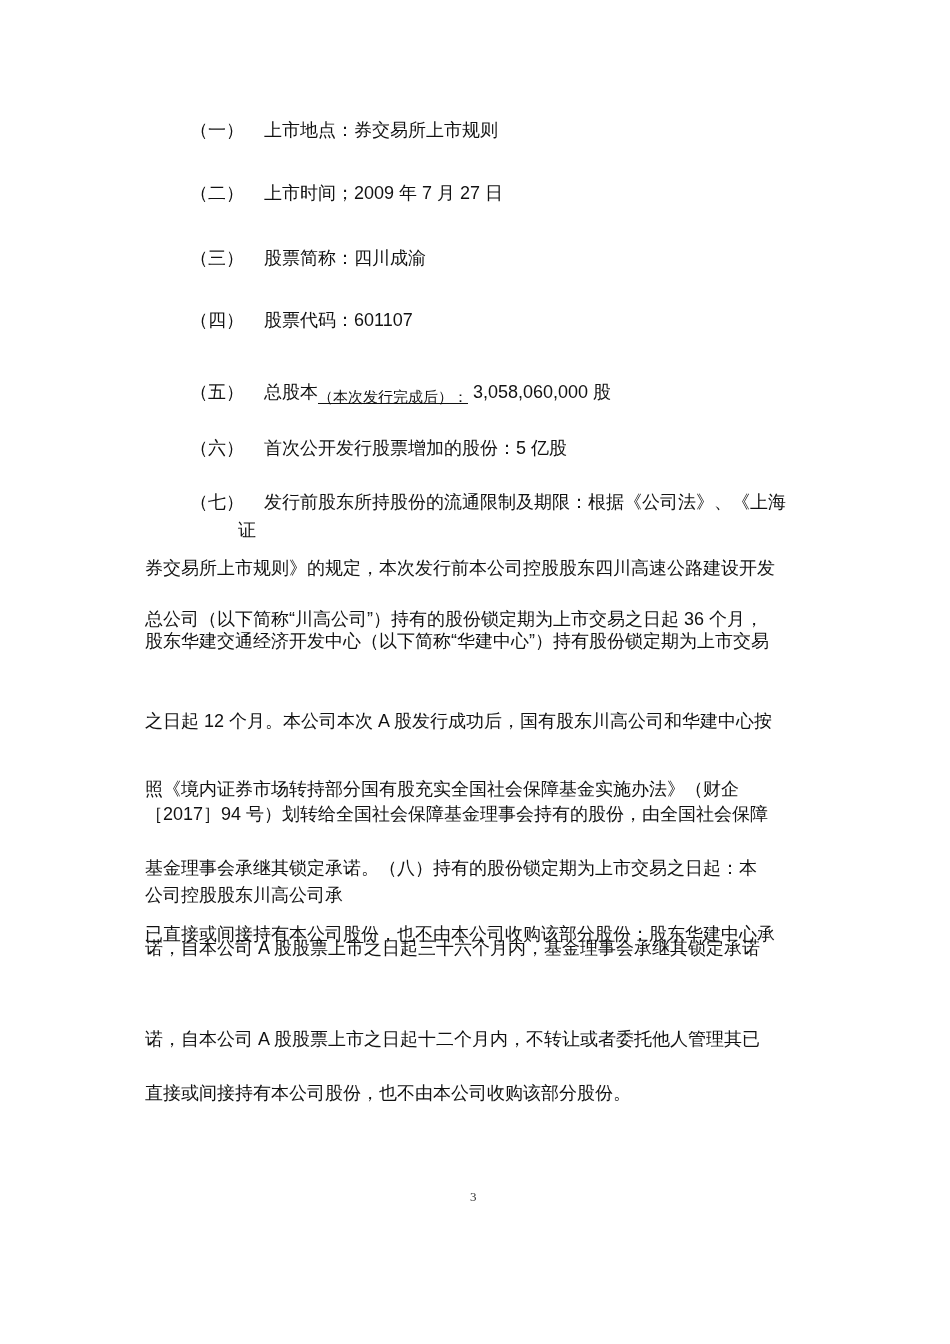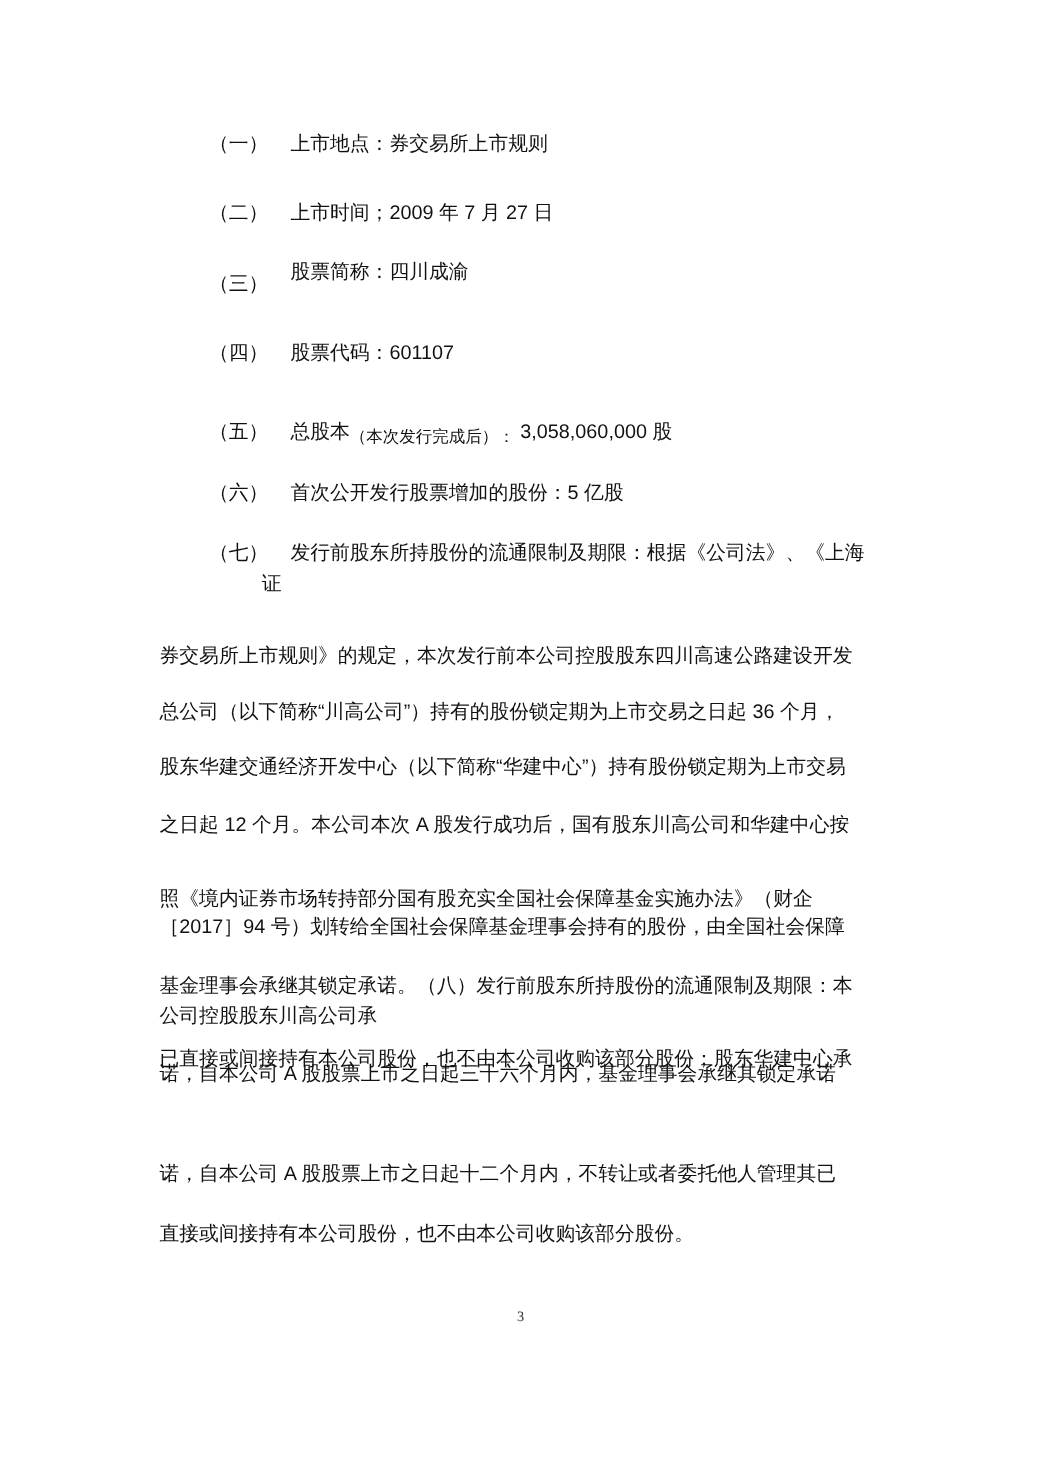--- a/index.html
+++ b/index.html
@@ -1,42 +1,42 @@
 <!DOCTYPE html>
 <html><head>
 <meta charset="utf-8">
 <style>
   html, body { margin: 0; padding: 0; background: #ffffff; }
   body { width: 950px; height: 1344px; position: relative; overflow: hidden;
          font-family: "Liberation Sans", "DejaVu Sans", sans-serif; color: #111; }
   .line { position: absolute; font-size: 18px; line-height: 22px; white-space: nowrap; }
   .num { position: absolute; left: 190px; font-size: 18px; line-height: 22px; }
   .label { position: absolute; left: 264px; font-size: 18px; line-height: 22px; white-space: nowrap; }
-  .small { font-size: 15px; position: relative; top: 4px; }
-  .body-line { left: 145px; margin-top: 28px; }
+  .small { font-size: 15px; position: relative; top: 4px; text-decoration: underline; }
+  .body-line { left: 145px; }
   .page-num { position: absolute; left: 470px; top: 1189px; font-family: "Liberation Serif", serif; font-size: 13px; color: #333; }
 </style>
 </head>
 <body>
 
 <div>
 
   <div>
     <span class="num" style="top:119px">（一）</span>
     <span class="label" style="top:119px">上市地点：券交易所上市规则</span>
   </div>
 
   <div>
     <span class="num" style="top:182px">（二）</span>
     <span class="label" style="top:182px">上市时间；2009 年 7 月 27 日</span>
   </div>
 
   <div>
     <span class="num" style="top:247px">（三）</span>
-    <span class="label" style="top:236px">股票简称：四川成渝</span>
+    <span class="label" style="top:247px">股票简称：四川成渝</span>
   </div>
 
   <div>
     <span class="num" style="top:309px">（四）</span>
     <span class="label" style="top:309px">股票代码：601107</span>
   </div>
 
   <div>
     <span class="num" style="top:381px">（五）</span>
     <span class="label" style="top:381px"><span>总股本</span><span class="small">（本次发行完成后）：</span><span> 3,058,060,000 股</span></span>
@@ -49,25 +49,25 @@
 
   <div>
     <span class="num" style="top:491px">（七）</span>
     <span class="label" style="top:491px">发行前股东所持股份的流通限制及期限：根据《公司法》、《上海</span>
     <span class="line" style="left:238px; top:519px">证</span>
   </div>
 
   <div>
     <span class="line body-line" style="top:557px">券交易所上市规则》的规定，本次发行前本公司控股股东四川高速公路建设开发</span>
     <span class="line body-line" style="top:608px">总公司（以下简称“川高公司”）持有的股份锁定期为上市交易之日起 36 个月，</span>
-    <span class="line body-line" style="top:658px">股东华建交通经济开发中心（以下简称“华建中心”）持有股份锁定期为上市交易</span>
+    <span class="line body-line" style="top:630px">股东华建交通经济开发中心（以下简称“华建中心”）持有股份锁定期为上市交易</span>
     <span class="line body-line" style="top:710px">之日起 12 个月。本公司本次 A 股发行成功后，国有股东川高公司和华建中心按</span>
     <span class="line body-line" style="top:778px">照《境内证券市场转持部分国有股充实全国社会保障基金实施办法》（财企</span>
     <span class="line body-line" style="top:803px">［2017］94 号）划转给全国社会保障基金理事会持有的股份，由全国社会保障</span>
-    <span class="line body-line" style="top:857px">基金理事会承继其锁定承诺。（八）发行前股东所持股份的流通限制及期限：本</span>
+    <span class="line body-line" style="top:857px">基金理事会承继其锁定承诺。（八）持有的股份锁定期为上市交易之日起：本</span>
     <span class="line body-line" style="top:884px">公司控股股东川高公司承</span>
     <span class="line body-line" style="top:937px">诺，自本公司 A 股股票上市之日起三十六个月内，基金理事会承继其锁定承诺</span>
     <span class="line body-line" style="top:923px">已直接或间接持有本公司股份，也不由本公司收购该部分股份；股东华建中心承</span>
     <span class="line body-line" style="top:1028px">诺，自本公司 A 股股票上市之日起十二个月内，不转让或者委托他人管理其已</span>
     <span class="line body-line" style="top:1082px">直接或间接持有本公司股份，也不由本公司收购该部分股份。</span>
   </div>
 
   <span class="page-num">3</span>
 </div>
 

